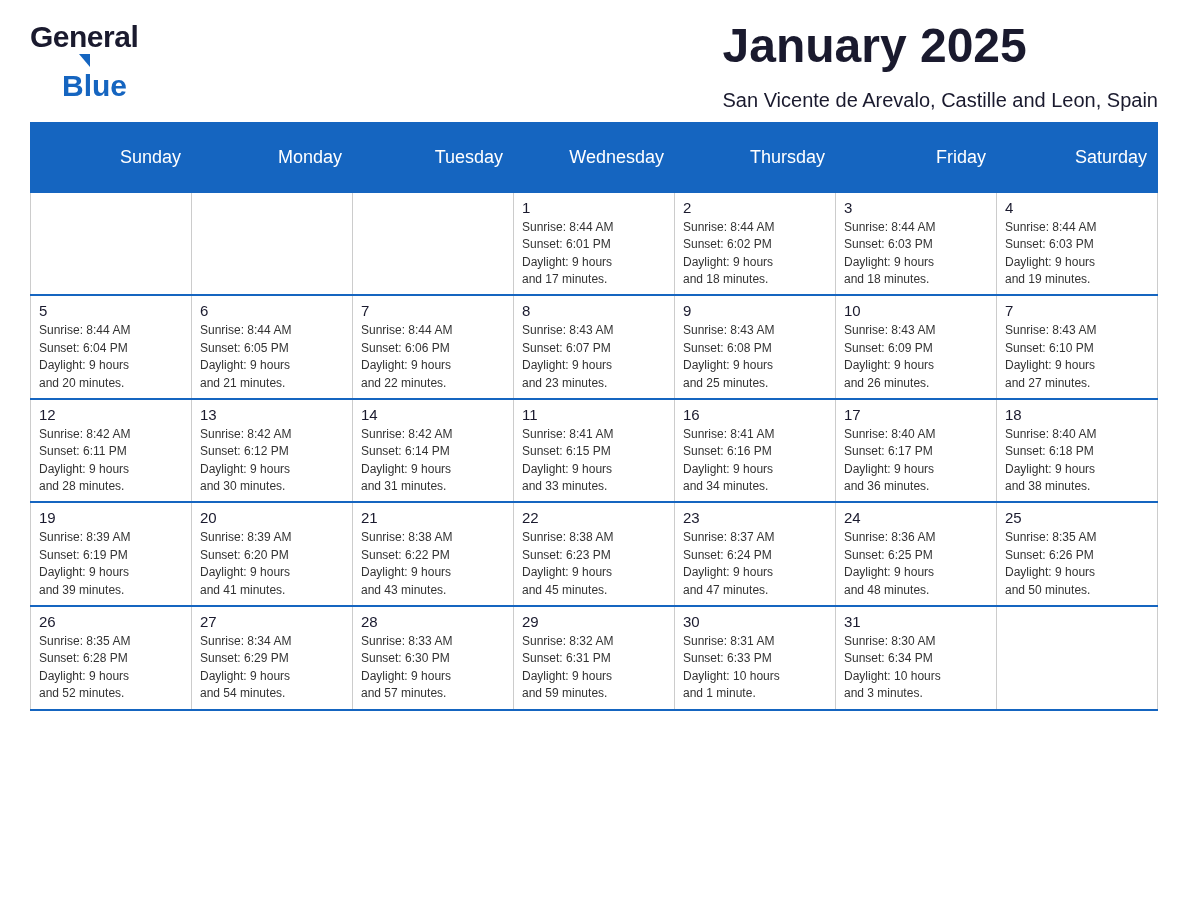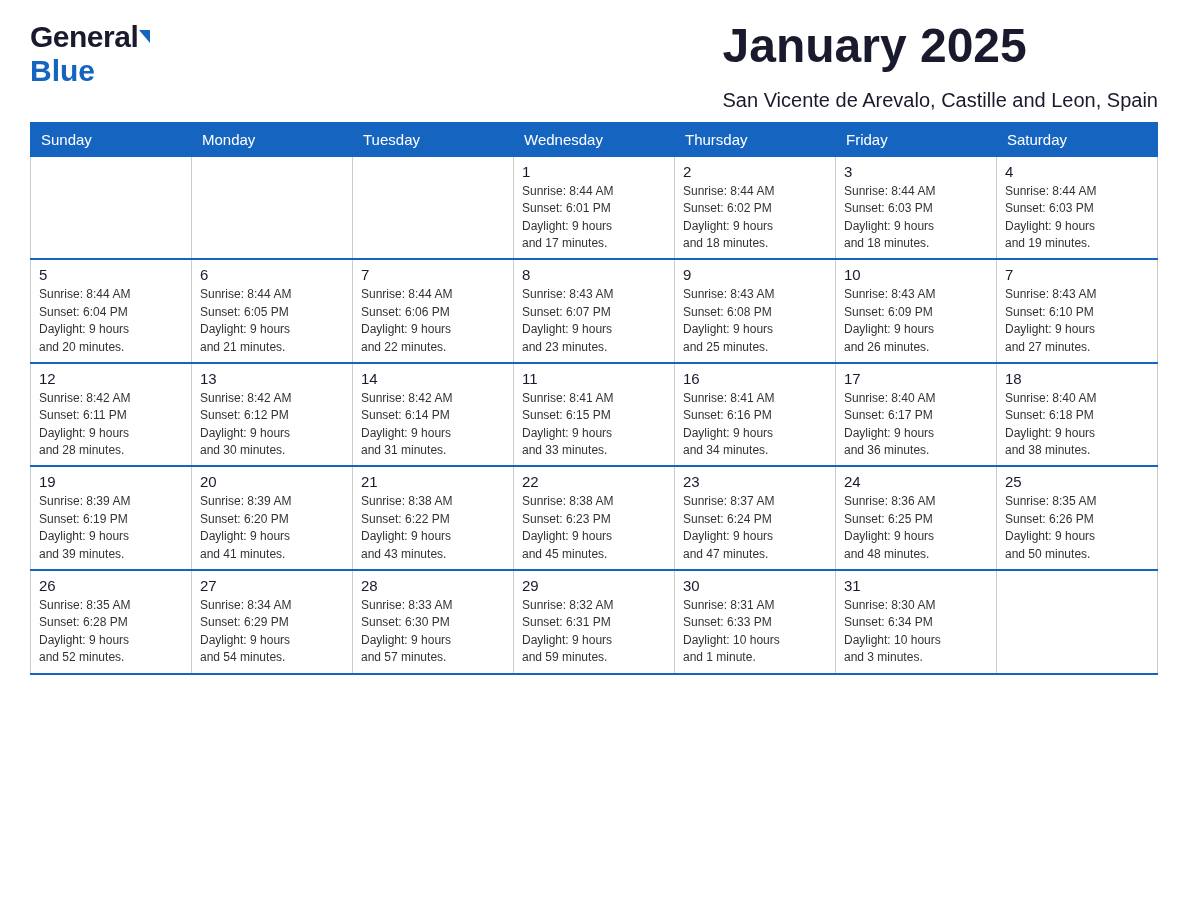--- a/index.html
+++ b/index.html
@@ -36,24 +36,24 @@
       margin-top: 16px;
     }
     .calendar {
       width: 100%;
       border-collapse: collapse;
       margin-top: 10px;
     }
     .calendar thead th {
       background-color: #1565C0;
       color: #fff;
-      font-size: 15px;
+      font-size: 18px;
       font-weight: normal;
-      padding: 8px 10px;
-      text-align: left;
+      padding: 24px 10px;
+      text-align: right;
       border: 1px solid #1565C0;
     }
     .calendar tbody td {
       vertical-align: top;
       border: 1px solid #ccc;
       padding: 6px 8px;
       width: calc(100% / 7);
       min-height: 90px;
       font-size: 12.5px;
       color: #222;
@@ -71,20 +71,21 @@
       font-size: 12px;
       color: #333;
       line-height: 1.45;
     }
     .empty-cell {
       background: #fff;
     }
     .logo-wrapper {
       display: flex;
       align-items: center;
+      flex-direction: column;
     }
     .logo-general {
       font-size: 30px;
       font-weight: bold;
       color: #1a1a2e;
       letter-spacing: -0.5px;
     }
     .logo-arrow-shape {
       width: 0;
       height: 0;
@@ -93,20 +94,21 @@
       border-bottom: 0px solid transparent;
       border-top: 13px solid #1565C0;
       display: inline-block;
       margin-left: 1px;
       margin-bottom: 2px;
     }
     .logo-blue {
       font-size: 30px;
       font-weight: bold;
       color: #1565C0;
+      margin-left: 32px;
     }
   </style>
 </head>
 <body>
 
 <div class="header-row">
   <div class="logo">
     <div class="logo-wrapper">
       <span class="logo-general">General</span>
       <span class="logo-arrow-shape"></span>

